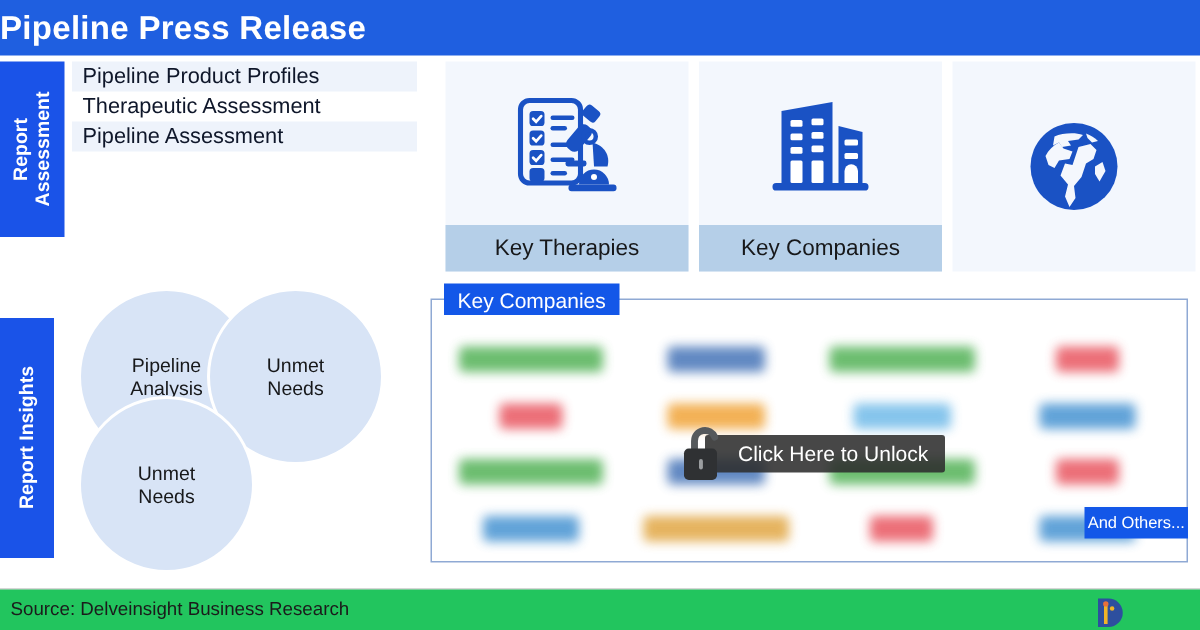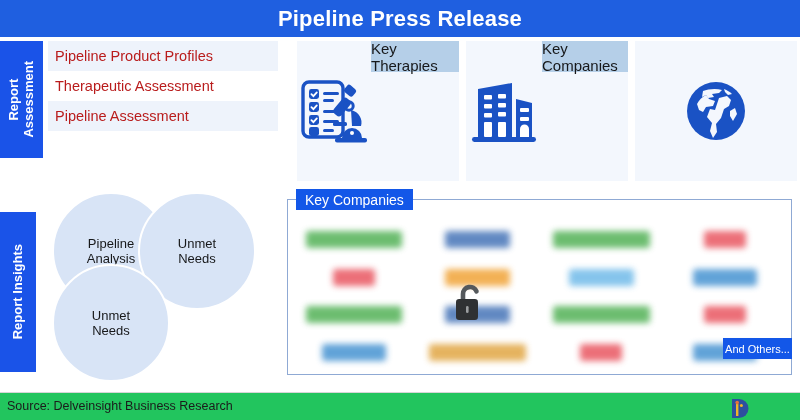--- a/index.html
+++ b/index.html
@@ -16,21 +16,21 @@
   }
 
   
   .header {
     position: absolute;
     left: 0; top: 0;
     width: 800px; height: 37px;
     background: #1f5fe0;
     display: flex;
     align-items: center;
-    justify-content: center;
+    justify-content: flex-start;
   }
   .header-title {
     color: #ffffff;
     font-size: 22px;
     font-weight: 600;
     letter-spacing: .2px;
   }
 
   
   .assessment-band {
@@ -59,41 +59,42 @@
     left: 0; top: 0;
     width: 43px; height: 117px;
   }
 
   .assessment-list {
     position: absolute;
     left: 48px; top: 0;
     width: 230px; height: 133px;
   }
   .assessment-item {
-    height: 30px;
+    height: 20px;
     display: flex;
     align-items: center;
     padding-left: 7px;
     font-size: 14.5px;
-    color: #b91c1c;
+    color: #0f172a;
     box-sizing: border-box;
   }
   .assessment-item.tinted { background: #eef3fb; }
 
   
   .cards {
     position: absolute;
     left: 297px; top: 41px;
     width: 500px; height: 140px;
     display: flex;
     gap: 7px;
   }
   .card {
     flex: 1;
     display: flex;
+    flex-direction: column;
     background: #f3f7fd;
   }
   .card-icon {
     flex: 1;
     display: flex;
     align-items: center;
     justify-content: center;
   }
   .card-label {
     height: 31px;
@@ -387,20 +388,23 @@
 </div>
 
 <div class="unlock">
   <div class="lock-icon">
     <svg width="34" height="40" viewBox="0 0 34 40" aria-hidden="true">
       <path d="M11 19v-7a7 7 0 0 1 13.5-2.6" fill="none" stroke="#55595c" stroke-width="4.6" stroke-linecap="round"></path>
       <rect x="4" y="17" width="22" height="21" rx="3.2" fill="#2f3133"></rect>
       <rect x="14" y="24" width="2.6" height="7" rx="1.3" fill="#9b9ea0"></rect>
     </svg>
   </div>
+  <div class="unlock-btn">
+    <span>Click Here to Unlock</span>
+  </div>
 </div>
 
 <div class="and-others">
   <span>And Others...</span>
 </div>
 
 <div class="footer">
   <div class="source-text">Source: Delveinsight Business Research</div>
   <div class="brand">
     <svg width="19" height="21" viewBox="0 0 19 21" aria-hidden="true">

